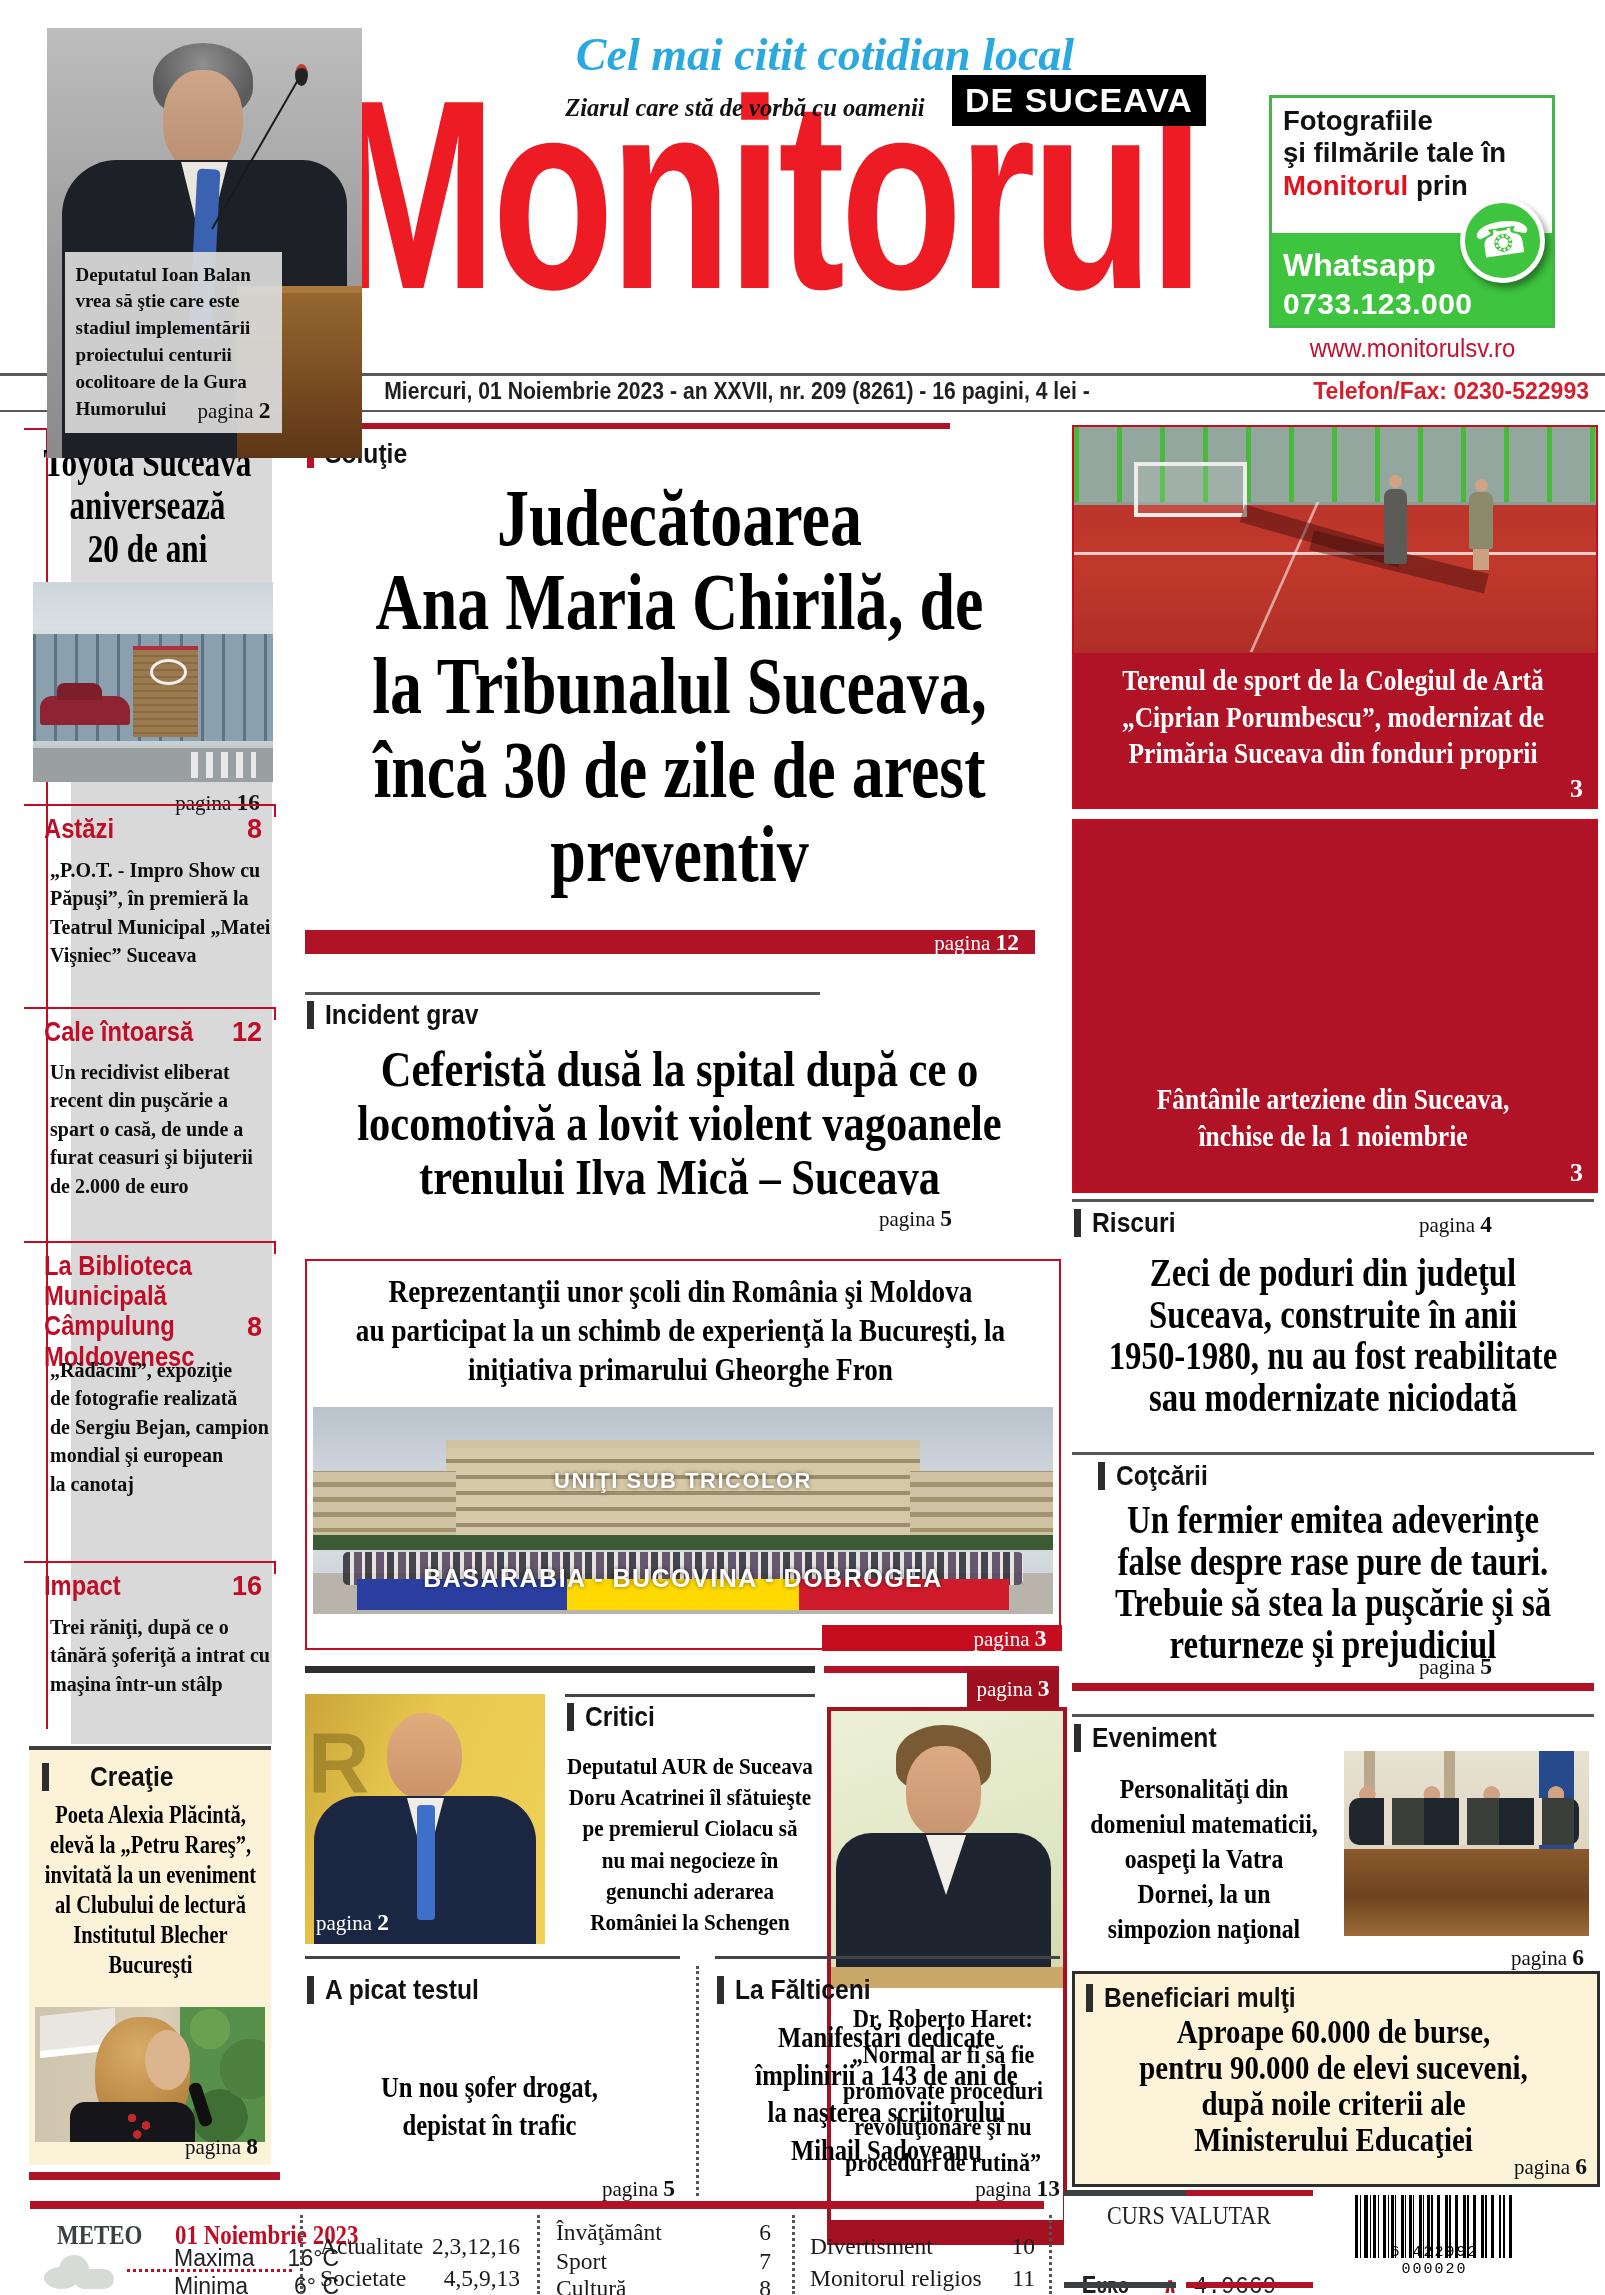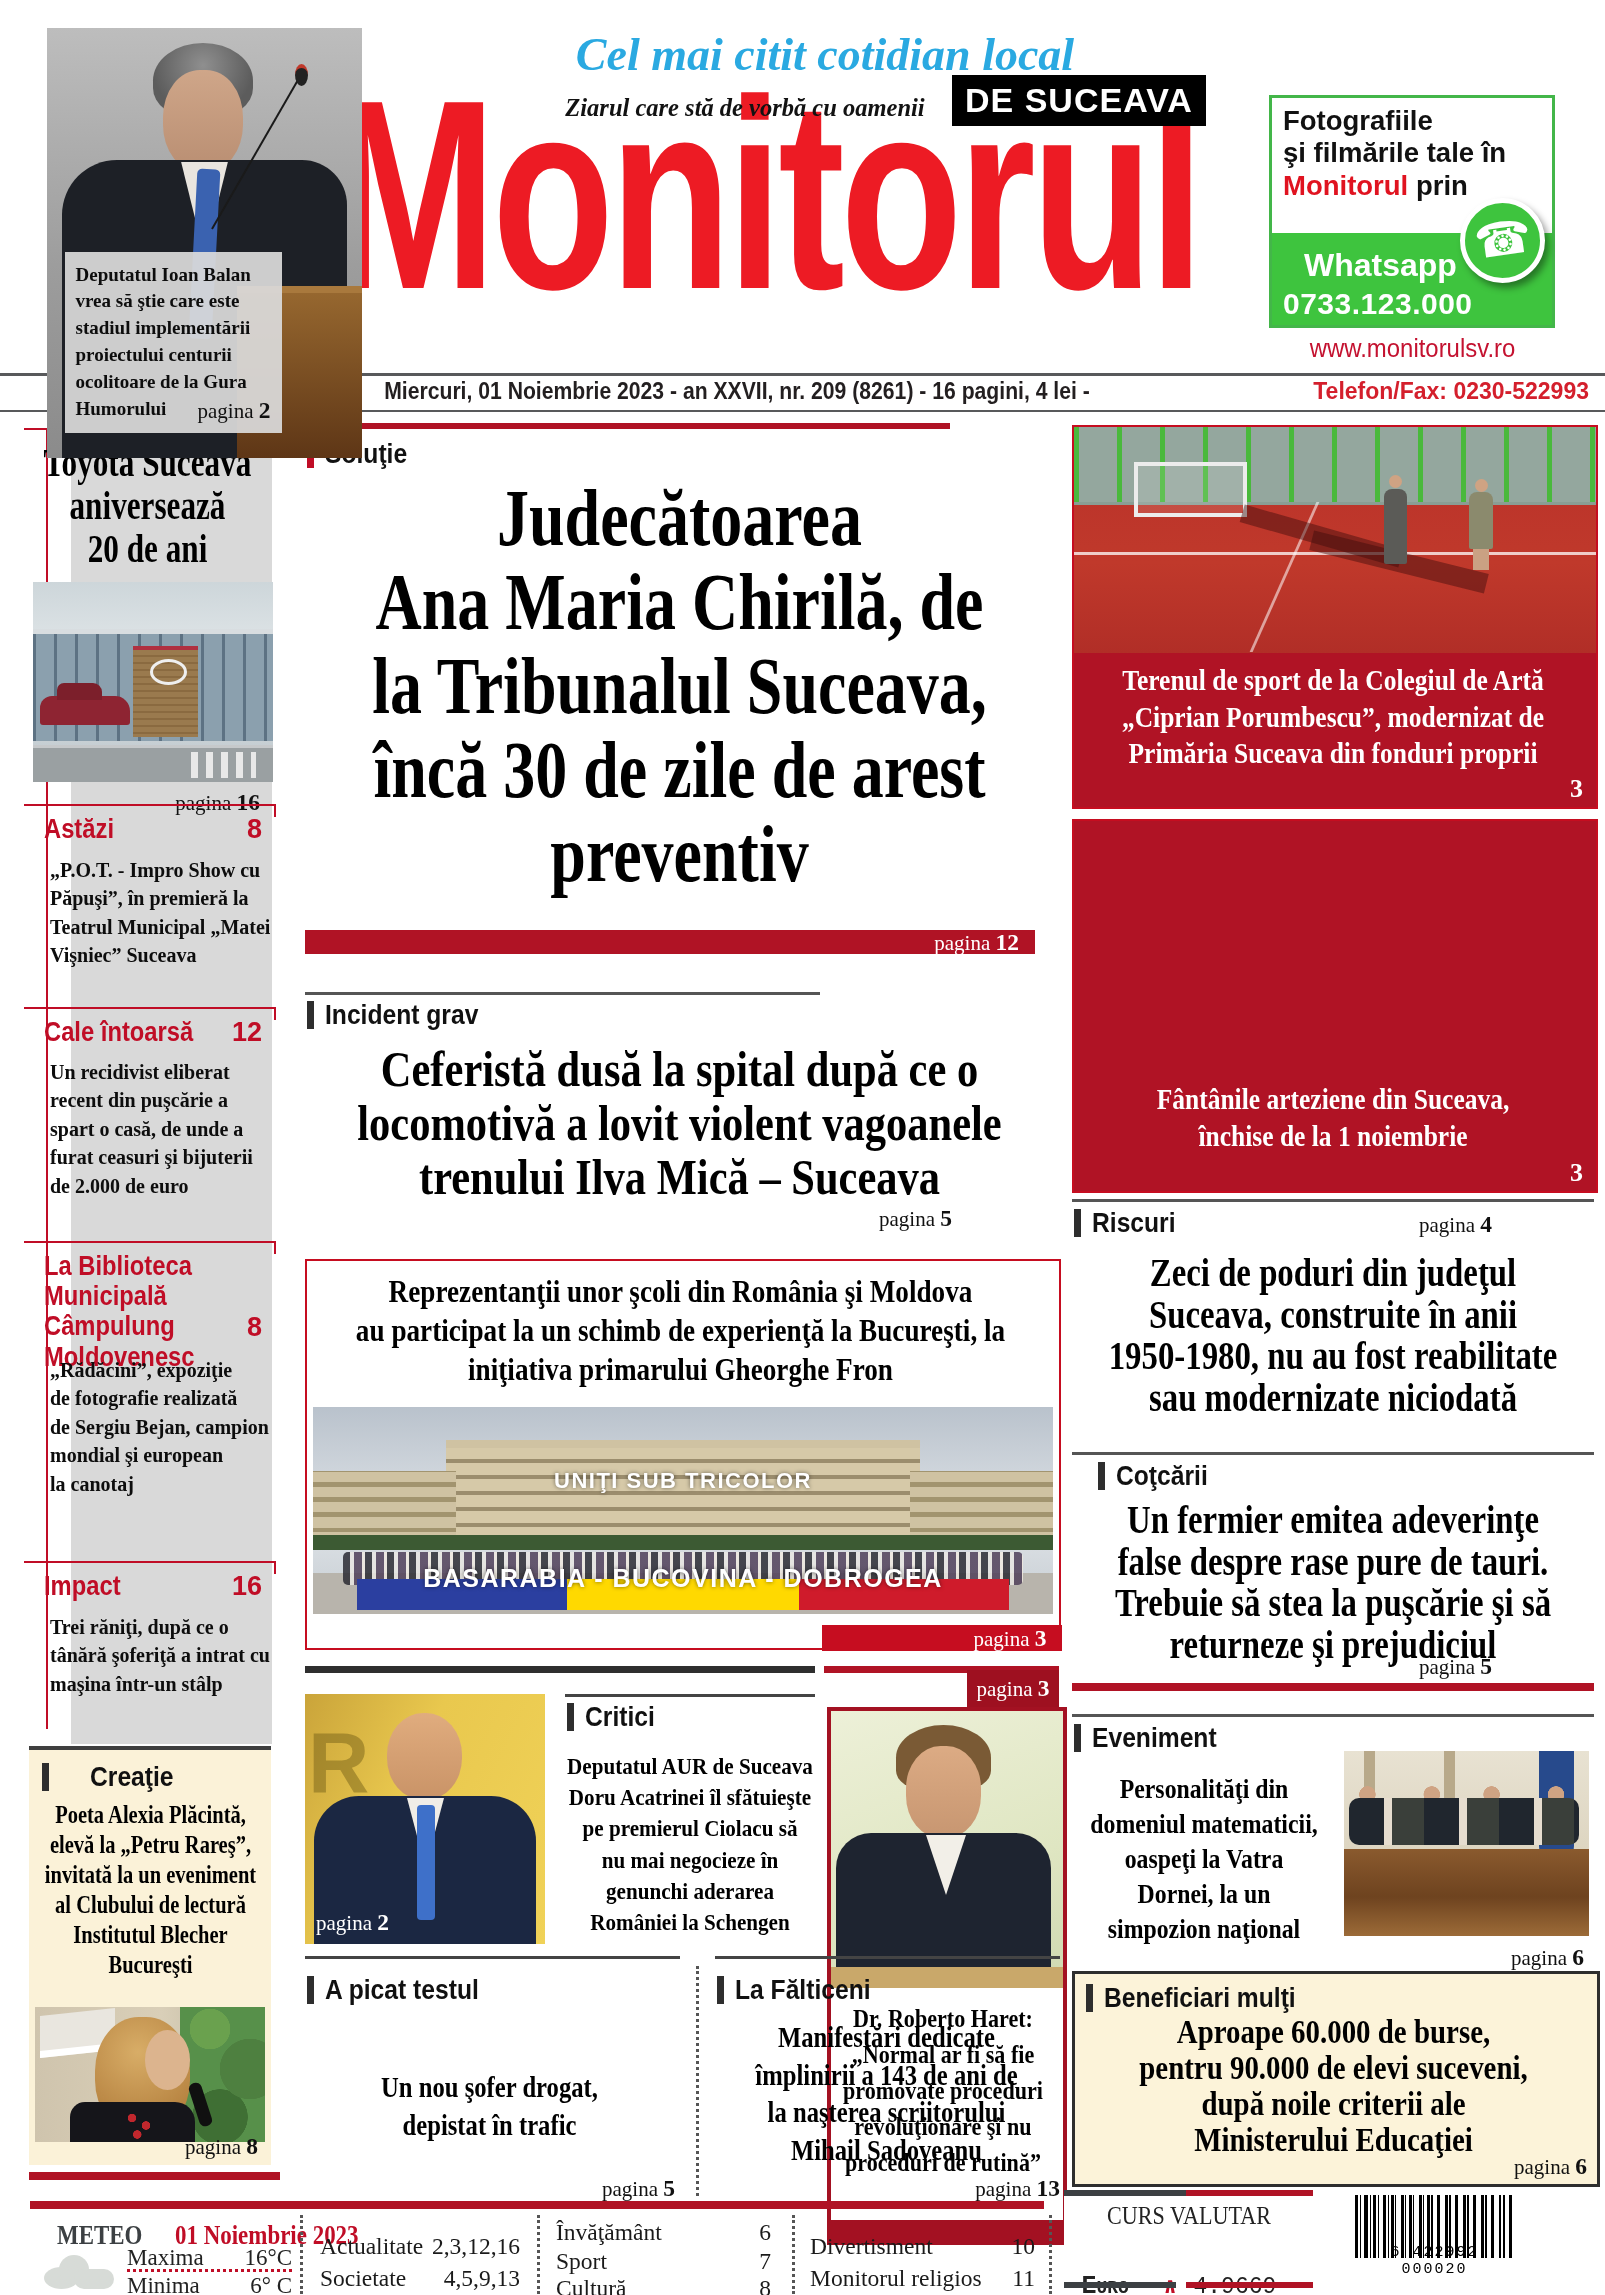--- a/index.html
+++ b/index.html
@@ -16,21 +16,21 @@
   .script-tag{left:525px;top:28px;width:600px;text-align:center;font-family:"Liberation Serif",serif;
         font-style:italic;font-weight:bold;font-size:46px;color:#2aa9e1;z-index:2;}
   .serif-tag{left:545px;top:94px;width:400px;text-align:center;font-family:"Liberation Serif",serif;
         font-style:italic;font-weight:bold;font-size:24.5px;color:#121212;z-index:2;}
   .region-box{left:952px;top:75px;background:#000;color:#fff;font-weight:bold;font-size:34px;
         padding:6px 13px;letter-spacing:1px;z-index:3;}
   .wa-box{left:1269px;top:95px;width:280px;height:227px;background:#fff;border:3.5px solid #43b649;z-index:2;}
   .wa-text{position:absolute;left:11px;top:7px;font-weight:bold;font-size:27.5px;line-height:1.18;color:#111;}
   .wa-red{color:#e01320;}
   .wa-green{position:absolute;left:0;right:0;bottom:0;height:92px;background:#3ec43e;}
-  .wa-app{position:absolute;left:11px;top:14px;color:#fff;font-weight:bold;font-size:32px;margin-left:21px;}
+  .wa-app{position:absolute;left:11px;top:14px;color:#fff;font-weight:bold;font-size:32px;}
   .wa-phone{position:absolute;left:11px;bottom:4px;color:#fff;font-weight:bold;font-size:30px;letter-spacing:0.5px;}
   .wa-icon{position:absolute;right:7px;top:-35px;width:75px;height:75px;border-radius:50%;
         background:#3ec43e;border:5px solid #fff;box-shadow:4px 5px 7px rgba(0,0,0,.4);}
   .wa-icon::before{content:"☎";position:absolute;left:50%;top:50%;transform:translate(-50%,-54%) rotate(-8deg);
         color:#fff;font-size:46px;}
   .website{left:1269px;top:333px;width:287px;text-align:center;font-size:26px;color:#c41230;transform:scaleX(.92);}
   .rule{background:#58595b;}
   .dateline{left:330px;top:378px;width:814px;text-align:center;font-weight:bold;font-size:23px;color:#231f20;
         transform:scaleX(.92);transform-origin:center top;}
   .telefon{left:1249px;top:378px;width:340px;text-align:right;font-weight:bold;font-size:23px;color:#d41f2c;}
@@ -301,21 +301,21 @@
   .meteo-row{left:57px;top:2220px;display:flex;gap:17px;align-items:baseline;}
   .meteo-lbl{font-family:"Liberation Serif",serif;font-weight:bold;font-size:27px;color:#3c4043;
         transform:scaleX(.85);transform-origin:left center;}
   .meteo-date{font-family:"Liberation Serif",serif;font-weight:bold;font-size:27px;color:#c00d26;
         transform:scaleX(.85);transform-origin:left center;}
   .cloud{left:44px;top:2255px;width:70px;height:34px;}
   .cloud i{position:absolute;background:#d7dbd7;border-radius:50%;}
   .cloud .c1{left:0;bottom:0;width:35px;height:22px;}
   .cloud .c2{left:15px;top:0;width:30px;height:29px;}
   .cloud .c3{right:0;bottom:0;width:40px;height:20px;border-radius:12px;}
-  .mm-row{position:absolute;font-family:Liberation Serif, serif;font-size:23px;color:#222;display:flex;}
+  .mm-row{position:absolute;font-family:Liberation Sans, sans-serif;font-size:23px;color:#222;display:flex;margin-left:47px;}
   .mm1{left:127px;top:2245px;width:165px;justify-content:space-between;}
   .mm2{left:127px;top:2273px;width:165px;justify-content:space-between;}
   .mm-dots{left:127px;top:2269px;width:165px;border-top:3.5px dotted #c00d26;}
   .toc-dot1{left:300px;top:2215px;height:79px;}
   .toc-dot2{left:537px;top:2215px;height:79px;}
   .toc-dot3{left:792px;top:2215px;height:79px;}
   .toc-dot4{left:1049px;top:2215px;height:79px;}
   .toc-row{position:absolute;display:flex;justify-content:space-between;font-family:"Liberation Serif",serif;
         font-size:23.5px;color:#1a1a1a;}
   .c1r1{left:320px;top:2233px;width:200px;} .c1r2{left:320px;top:2265px;width:200px;}

